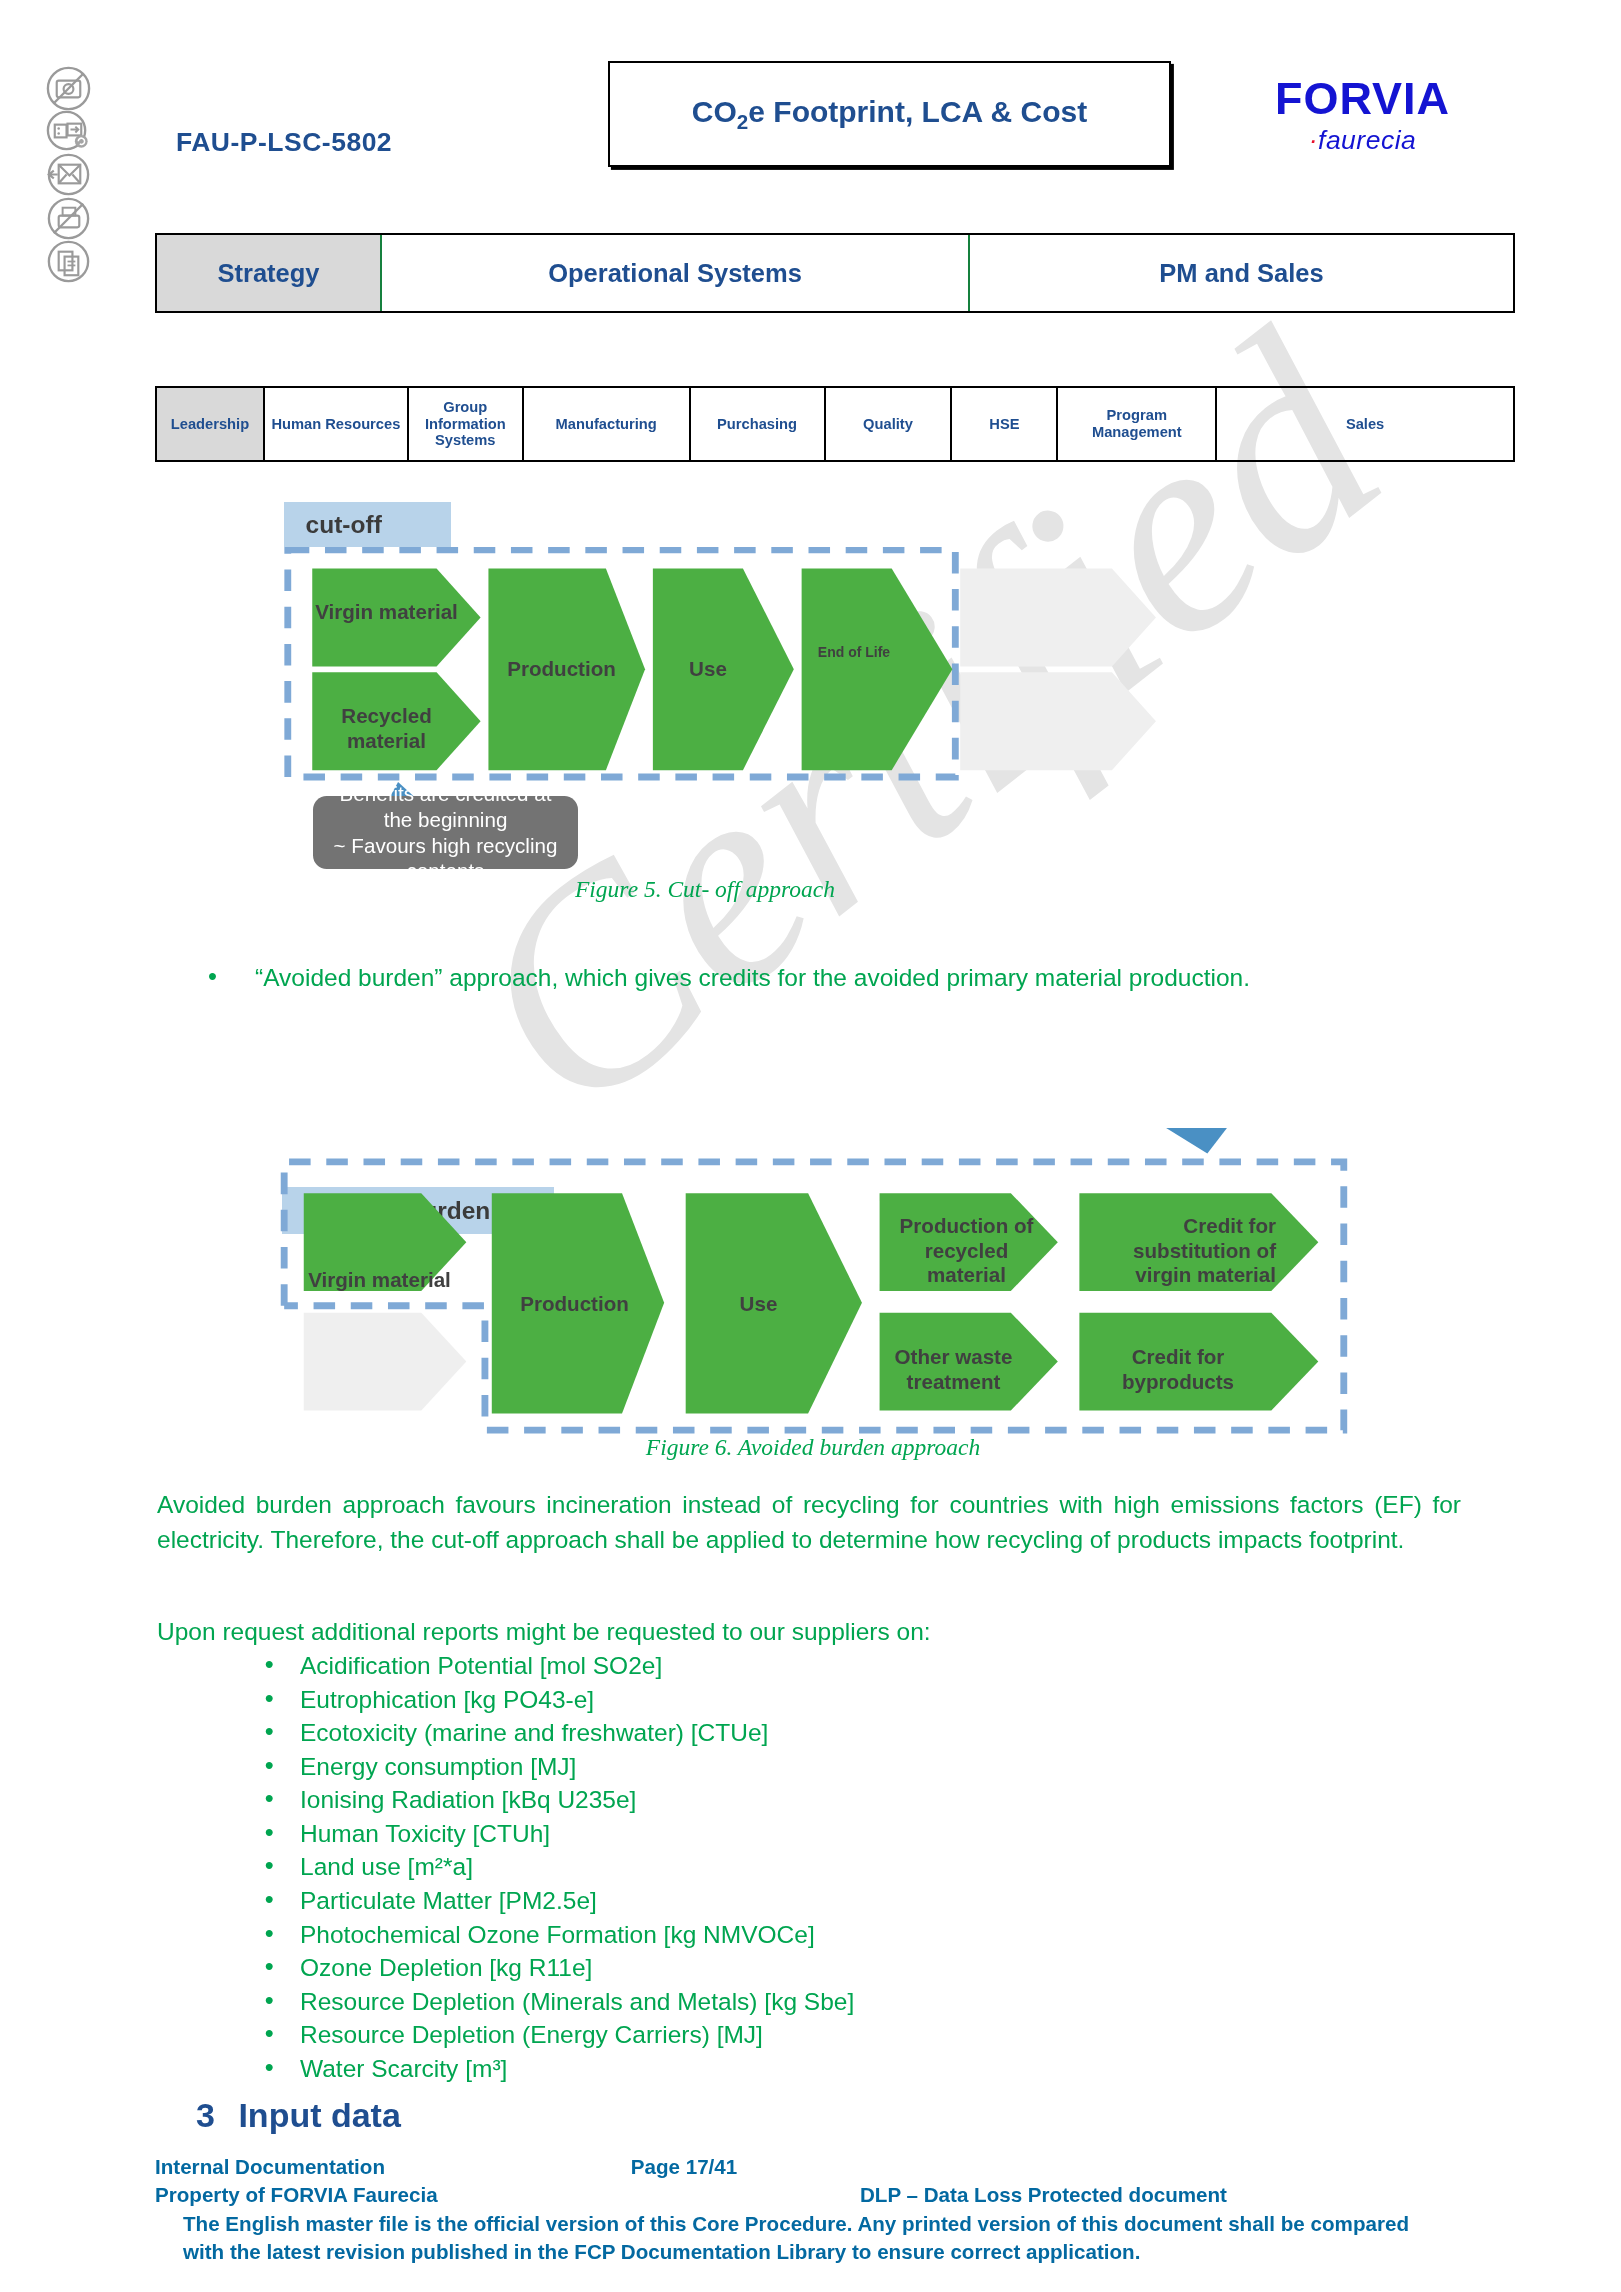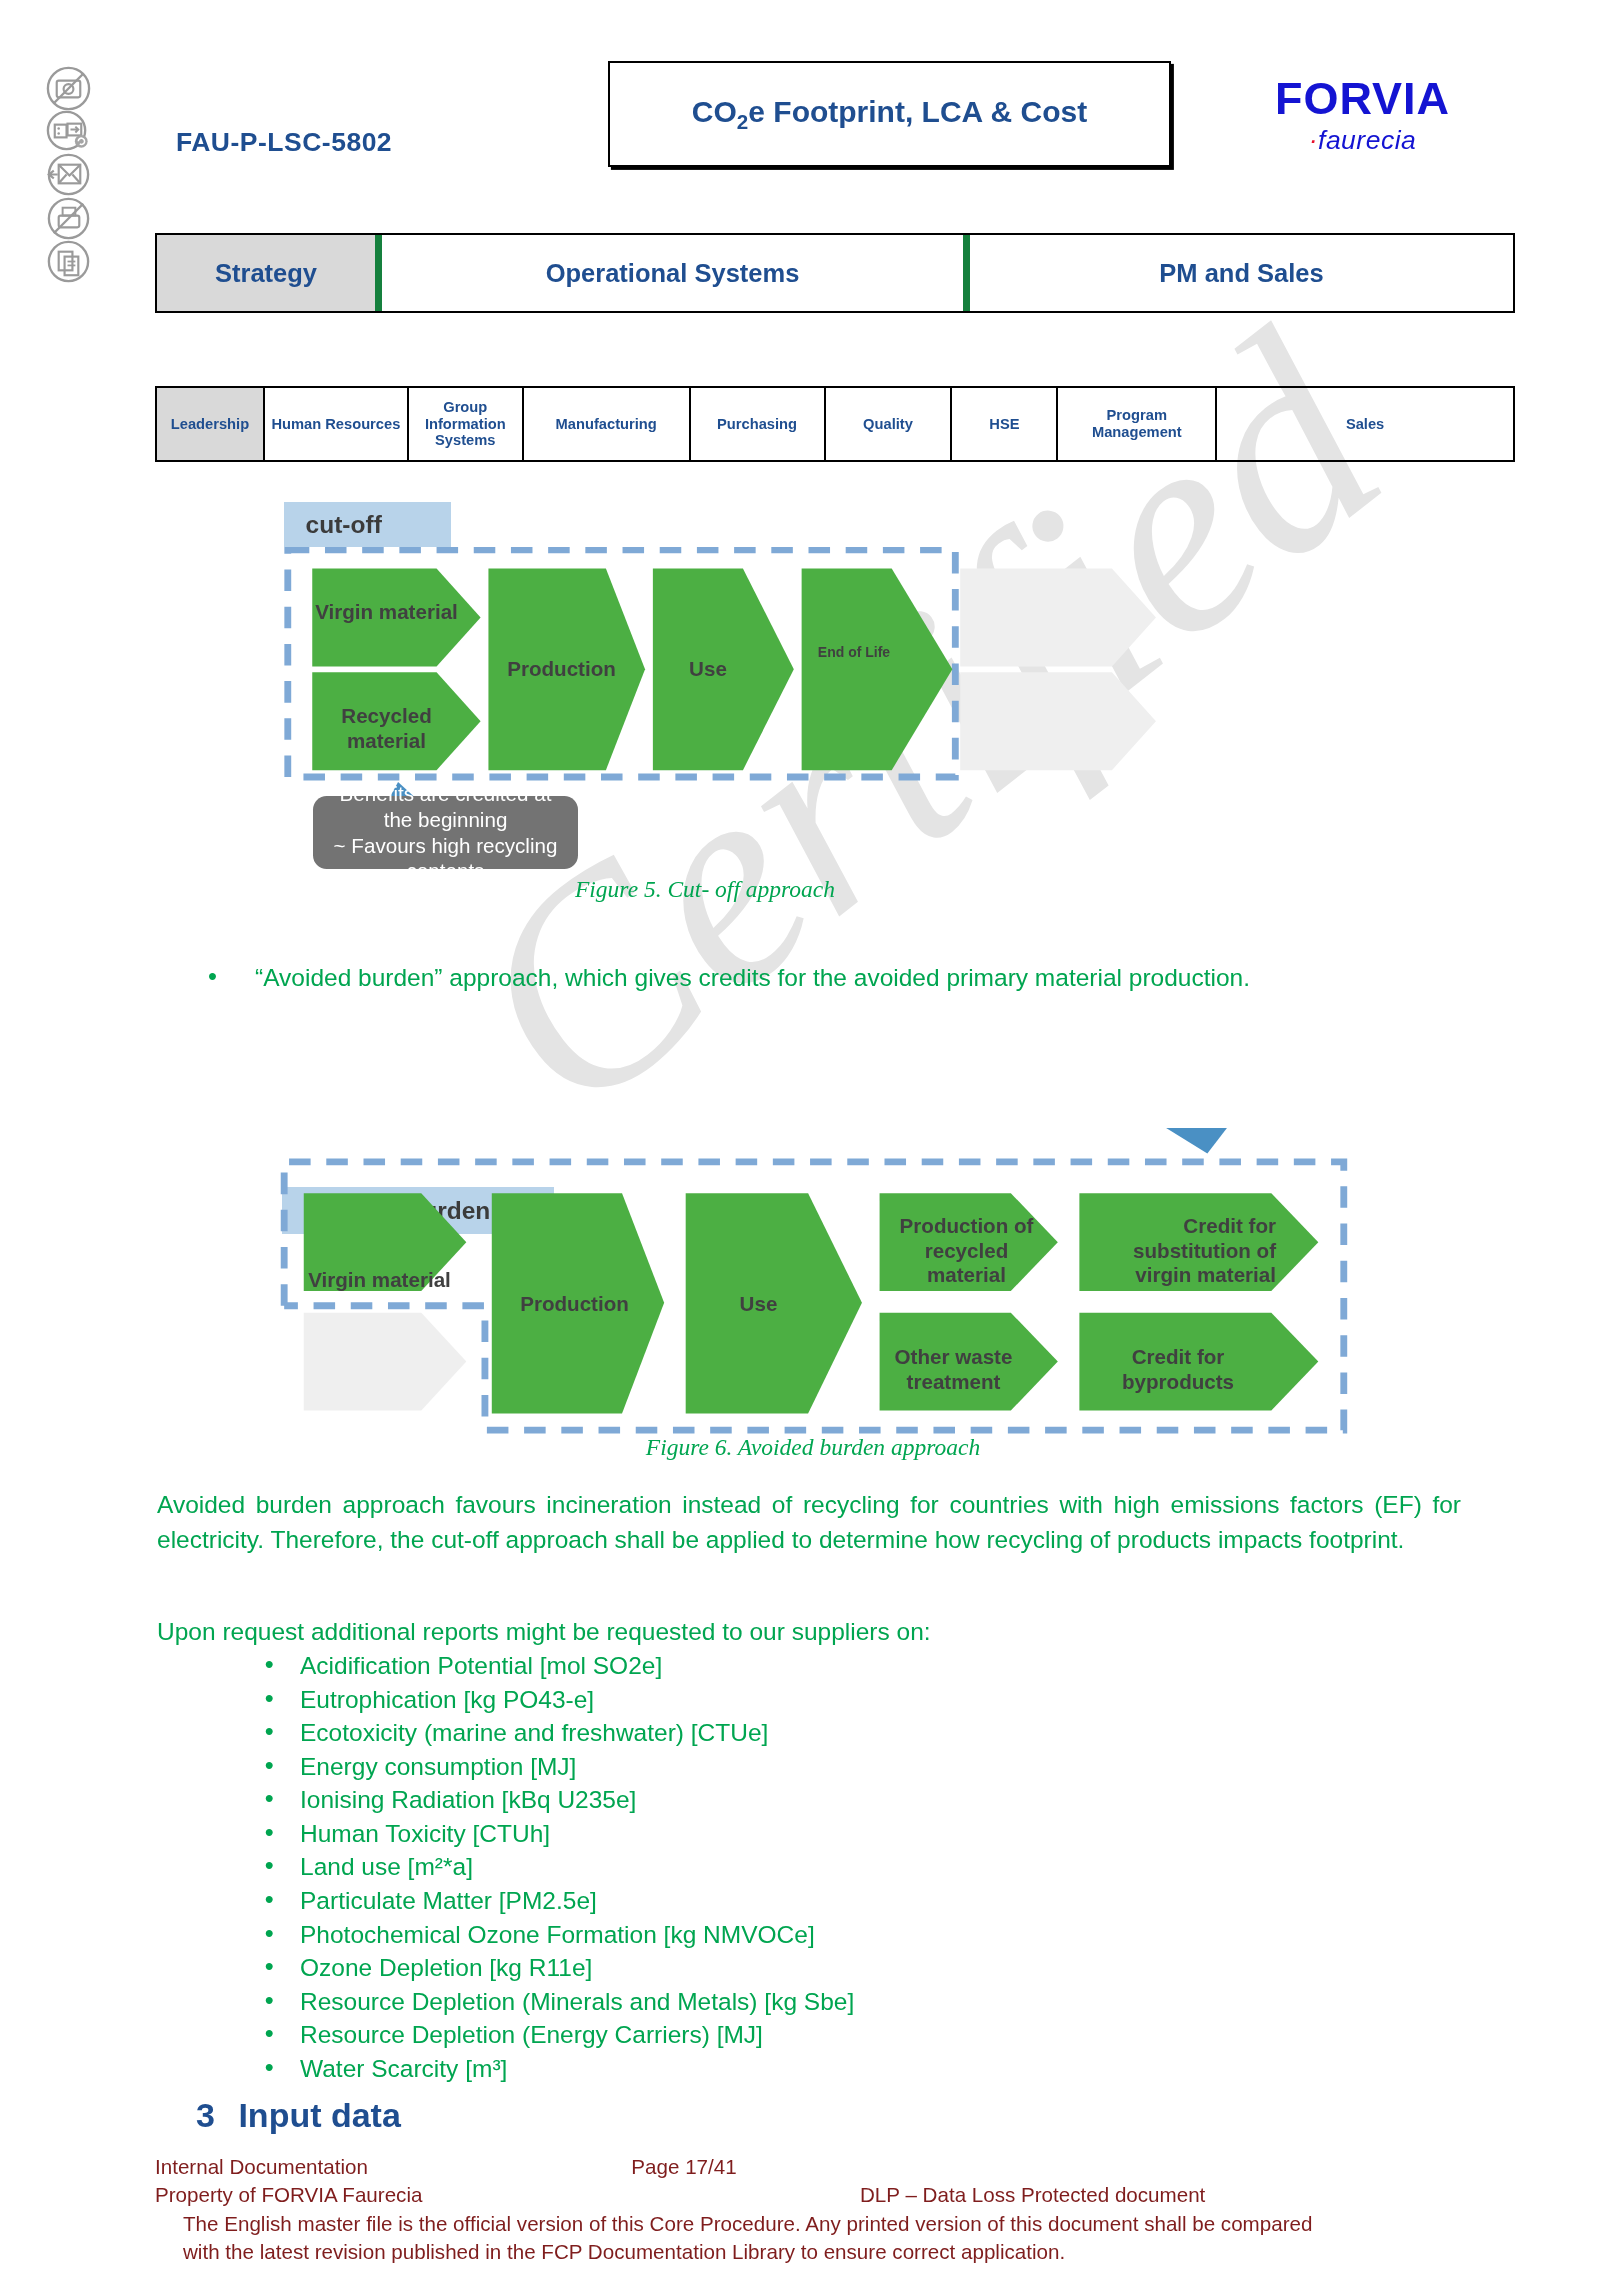--- a/index.html
+++ b/index.html
@@ -117,21 +117,21 @@
     left: 155px;
     top: 233px;
     width: 1360px;
     height: 80px;
     display: flex;
     border: 2px solid #000;
     box-sizing: border-box;
     z-index: 2;
   }
   #nav-top .cell {
-    border-right: 7px solid #15803d;
+    border-right: 2px solid #15803d;
     display: flex;
     align-items: center;
     justify-content: center;
     font-size: 25.5px;
     font-weight: bold;
     color: #1F4E90;
     box-sizing: border-box;
   }
   #nav-top .cell:last-child { border-right: none; }
   #nav-top .cell.active { background: #D9D9D9; }
@@ -255,23 +255,24 @@
   }
   #section-heading .num { margin-right: 23.5px; }
 
   
   #footer {
     position: absolute;
     left: 155px;
     top: 2153px;
     width: 1372px;
     font-size: 20.6px;
-    color: #7f1d1d;
+    color: #0369a1;
     line-height: 1.38;
     z-index: 2;
+    font-weight: bold;
   }
   #footer .frow {
     display: flex;
     width: 100%;
   }
   #footer .fleft  { width: 392px; }
   #footer .fmid   { width: 274px; text-align: center; }
   #footer .fright { flex: 1; text-align: left; padding-left: 39px;}
   #footer .fnote  { width: 100%; margin-left: 28px; }
 </style>

